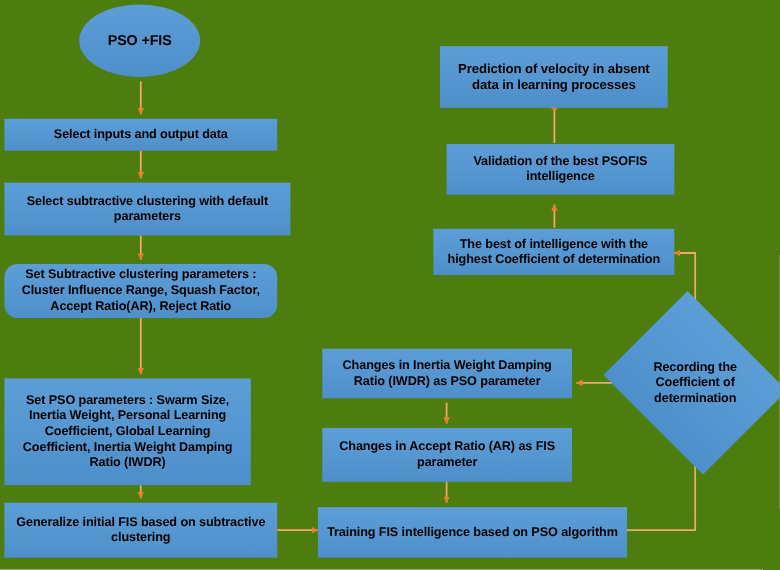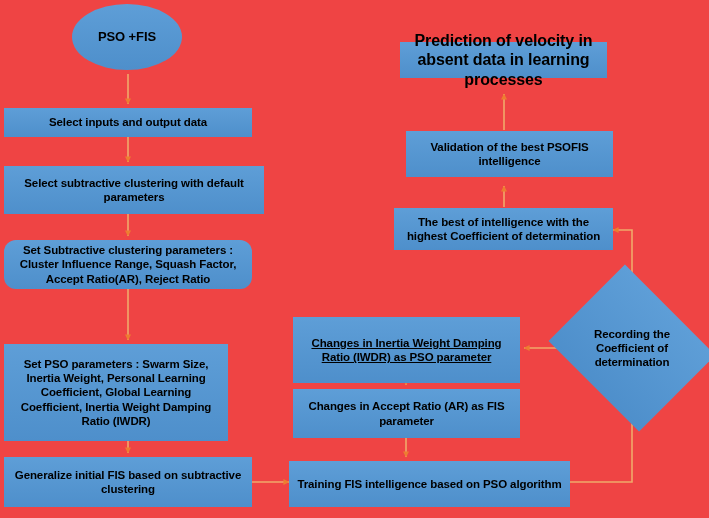--- a/index.html
+++ b/index.html
@@ -7,21 +7,21 @@
     padding: 0;
     background: #ffffff;
   }
   body {
     font-family: "Liberation Sans", sans-serif;
   }
   #canvas {
     position: relative;
     width: 709px;
     height: 518px;
-    background: #ef4444;
+    background: #4d7c0f;
     overflow: hidden;
   }
   #edges {
     position: absolute;
     left: 0;
     top: 0;
     width: 709px;
     height: 518px;
     pointer-events: none;
   }
@@ -112,21 +112,21 @@
   </div>
 
   <div class="node node-rect" style="left:4px; top:344px; width:224px; height:97px; font-size:11.5px;">
     <span class="lbl">Set PSO parameters : Swarm Size, Inertia Weight, Personal Learning Coefficient, Global Learning Coefficient, Inertia Weight Damping Ratio (IWDR)</span>
   </div>
 
   <div class="node node-rect" style="left:4px; top:457px; width:248px; height:50px; font-size:11.5px;">
     <span class="lbl">Generalize initial FIS based on subtractive clustering</span>
   </div>
 
-  <div class="node node-rect" style="left:293px; top:317px; width:227px; height:66px; font-size:11.5px;text-decoration:underline;">
+  <div class="node node-rect" style="left:293px; top:317px; width:227px; height:45px; font-size:11.5px;">
     <span class="lbl">Changes in Inertia Weight Damping Ratio (IWDR) as PSO parameter</span>
   </div>
 
   <div class="node node-rect" style="left:293px; top:389px; width:227px; height:49px; font-size:11.5px;">
     <span class="lbl">Changes in Accept Ratio (AR) as FIS parameter</span>
   </div>
 
   <div class="node node-rect" style="left:289px; top:461px; width:281px; height:46px; font-size:11.5px;">
     <span class="lbl">Training FIS intelligence based on PSO algorithm</span>
   </div>
@@ -137,17 +137,17 @@
   </div>
 
   <div class="node node-rect" style="left:394px; top:208px; width:219px; height:42px; font-size:11.5px;">
     <span class="lbl">The best of intelligence with the highest Coefficient of determination</span>
   </div>
 
   <div class="node node-rect" style="left:406px; top:131px; width:207px; height:46px; font-size:11.5px;text-align:center;">
     <span class="lbl">Validation of the best PSOFIS intelligence</span>
   </div>
 
-  <div class="node node-rect" style="left:400px; top:42px; width:207px; height:36px; font-size:16px;">
+  <div class="node node-rect" style="left:400px; top:42px; width:207px; height:56px; font-size:12px;">
     <span class="lbl">Prediction of velocity in absent data in learning processes</span>
   </div>
 
 </div>
 
 </body></html>

